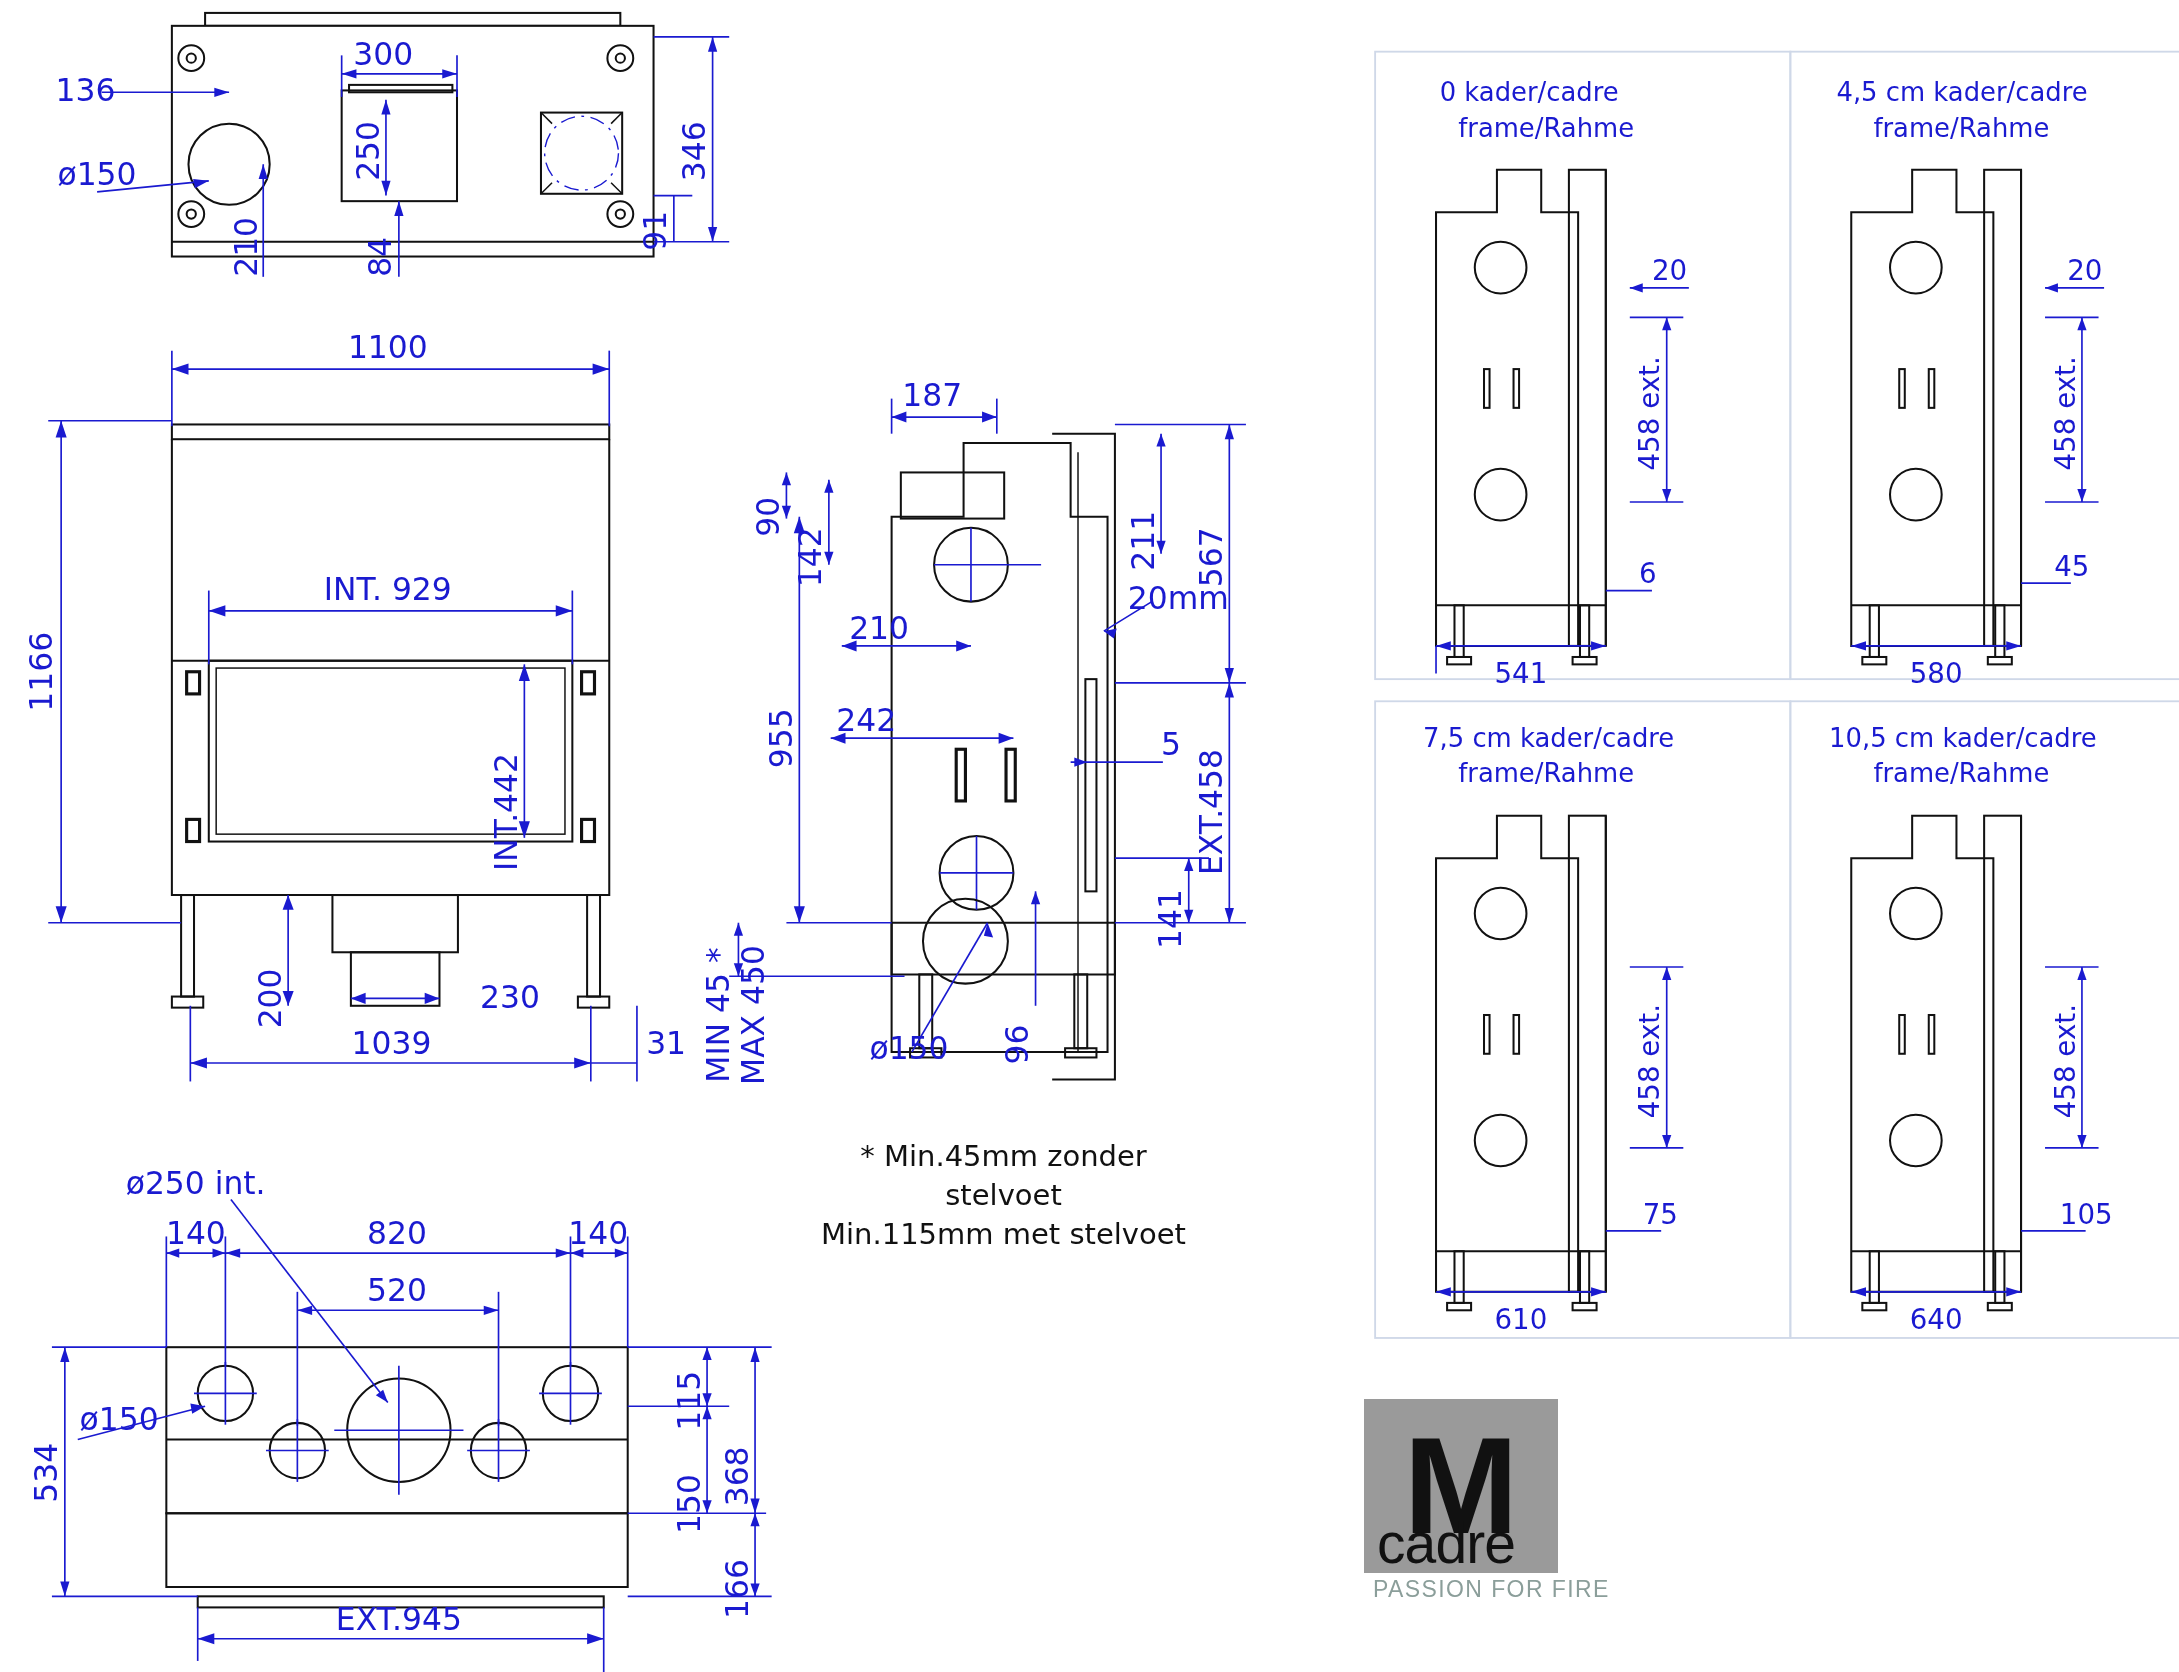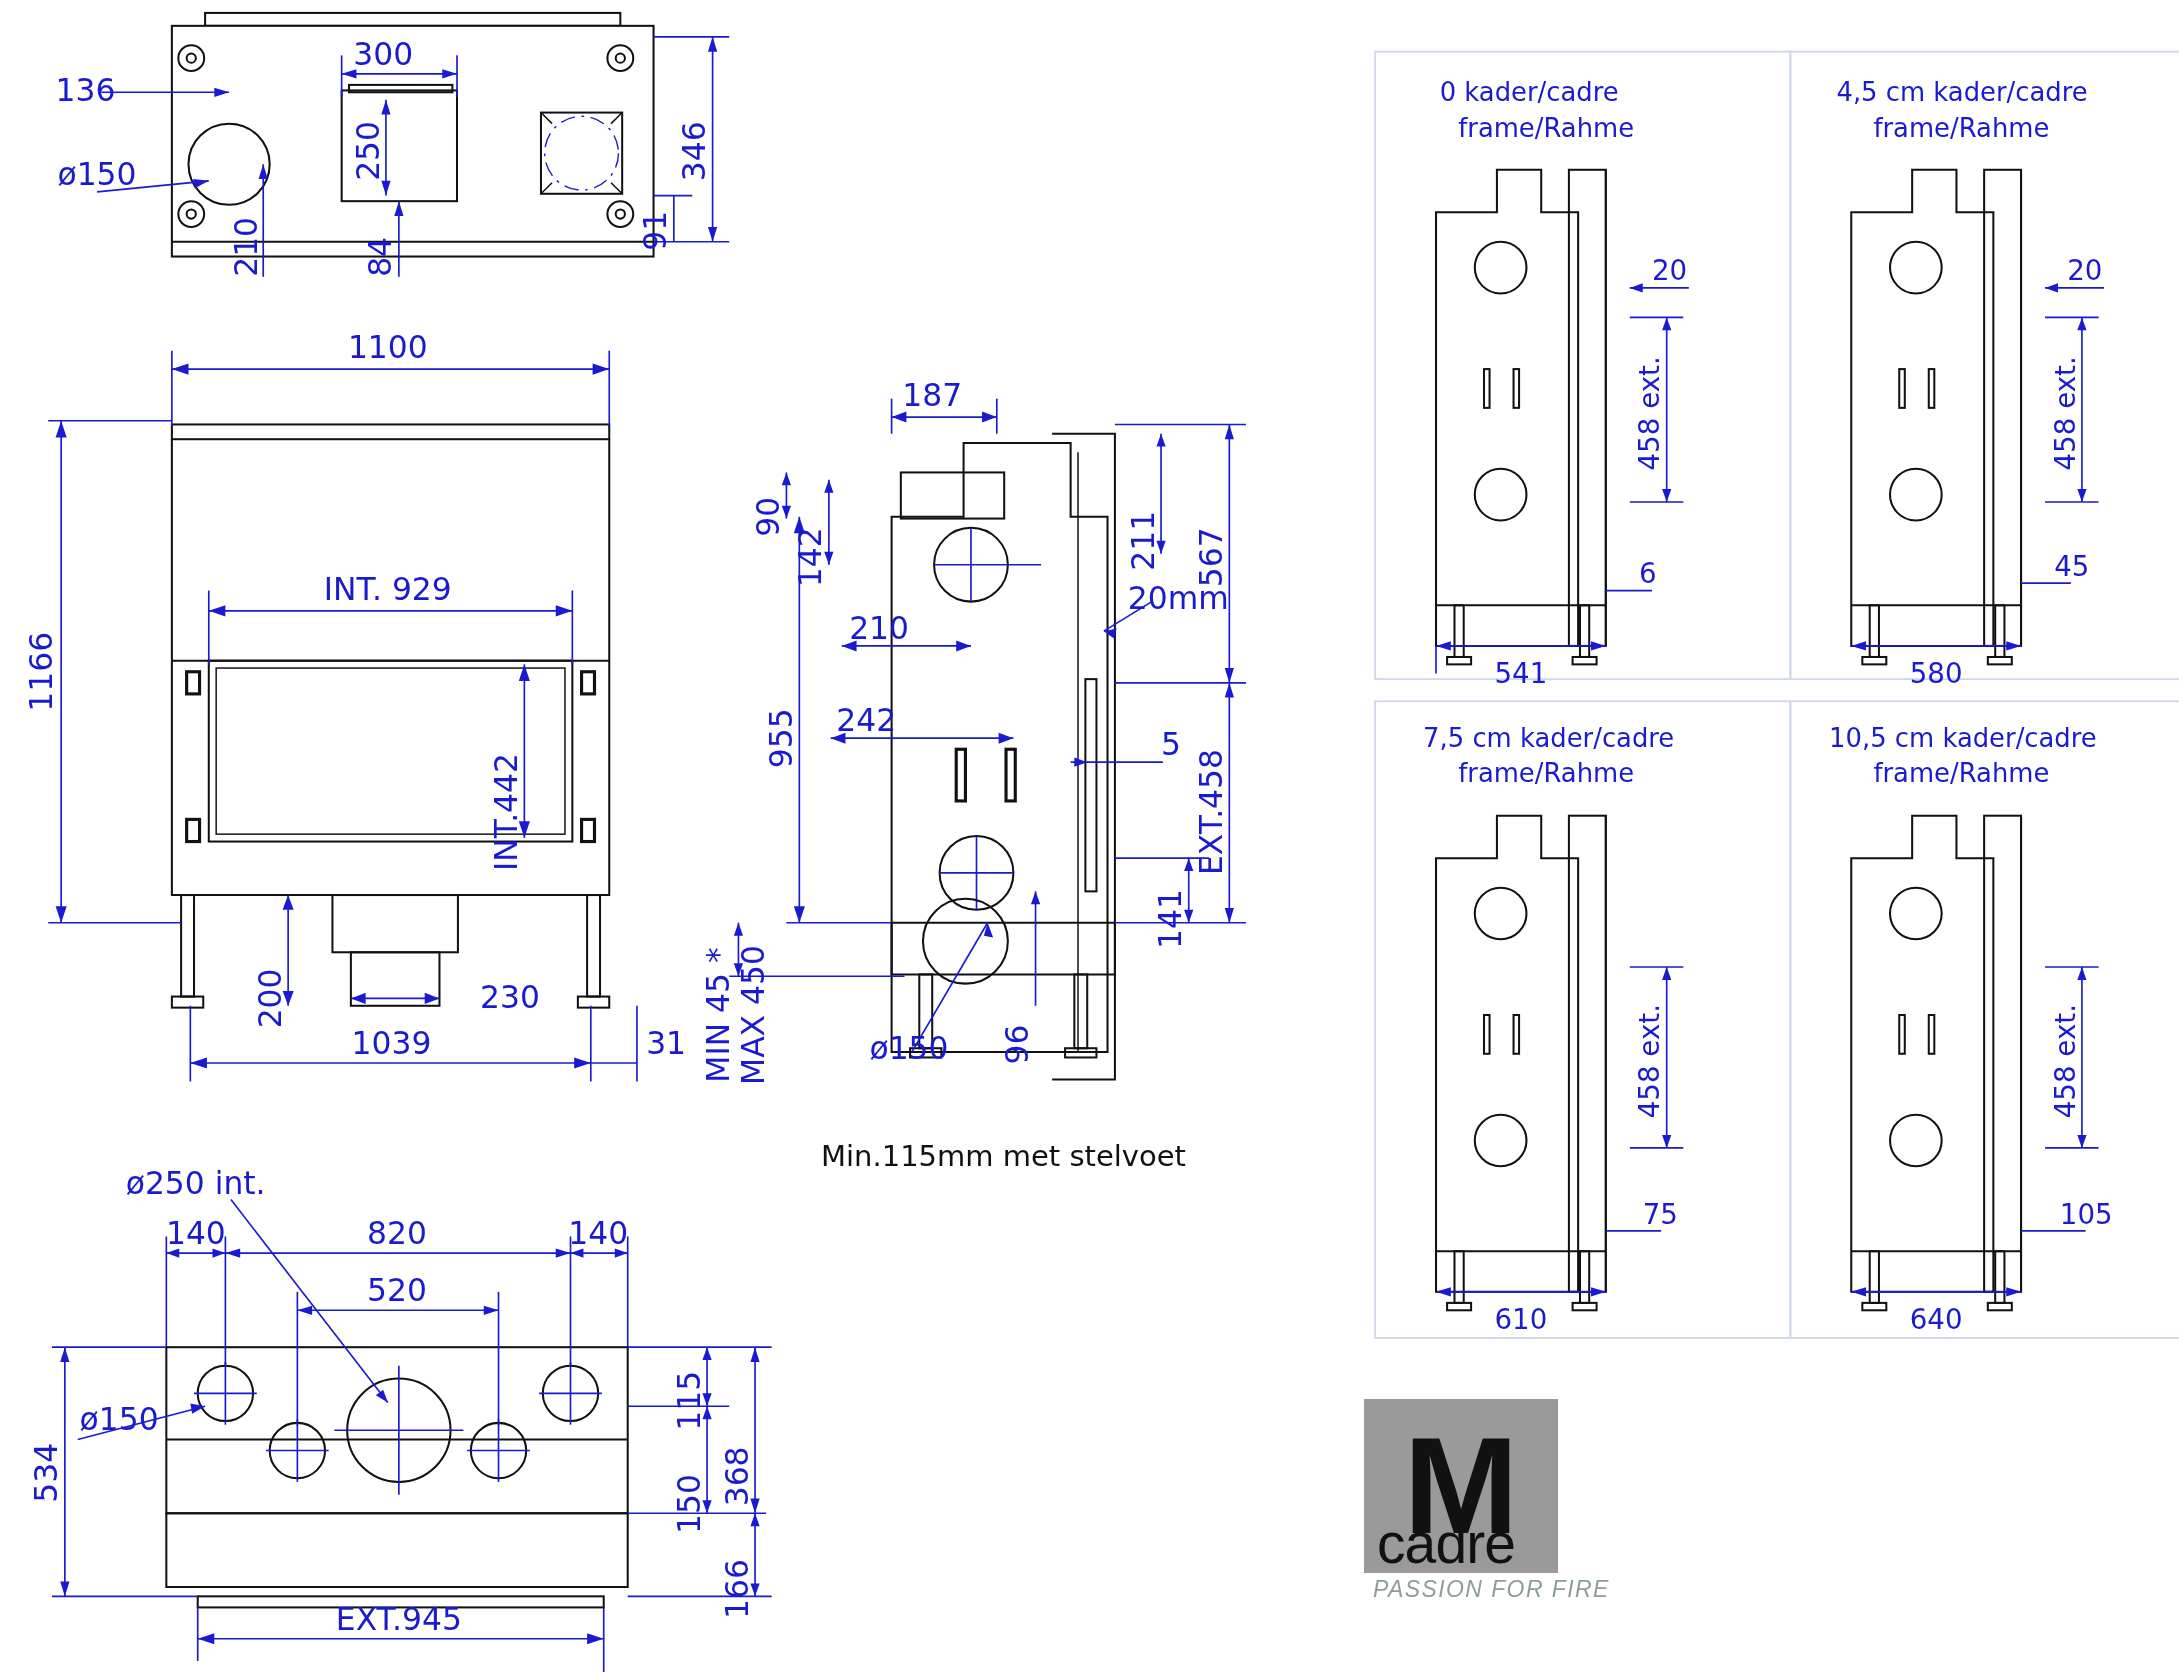--- a/index.html
+++ b/index.html
@@ -74,21 +74,20 @@
     color: #111111;
     letter-spacing: -0.9px;
   }
   .logo-tag {
     position: absolute;
     left: 1373px; top: 1576px;
     font-family: "Liberation Sans", sans-serif;
     font-size: 23px;
     color: #8b9e9a;
     letter-spacing: 1.4px;
-    font-style: italic;
   }
   .prod-name {
     position: absolute;
     left: 1611px; top: 1576px;
     font-family: "Liberation Sans", sans-serif;
     font-weight: bold;
     font-size: 39px;
     color: #111111;
     white-space: nowrap;
   }
@@ -589,20 +588,21 @@
     <text class="dim" x="2232" y="1326">105</text>
     <line x1="2006" y1="1400" x2="2190" y2="1400" class="bl"></line>
     <path d="M2006 1400 l16 -5 v10 z" fill="#1a1ad0"></path>
     <path d="M2190 1400 l-16 -5 v10 z" fill="#1a1ad0"></path>
     <text class="dim" x="2098" y="1440" text-anchor="middle">640</text>
   </g>
 
 </svg>
 
 <div class="note-block">
+  <div>* Min.45mm zonder stelvoet</div>
   <div>Min.115mm met stelvoet</div>
 </div>
 
 <div class="logo-box"></div>
 <div class="logo-m">M</div>
 <div class="logo-design">cadre</div>
 <div class="logo-tag">PASSION FOR FIRE</div>
 
 </div>
 

